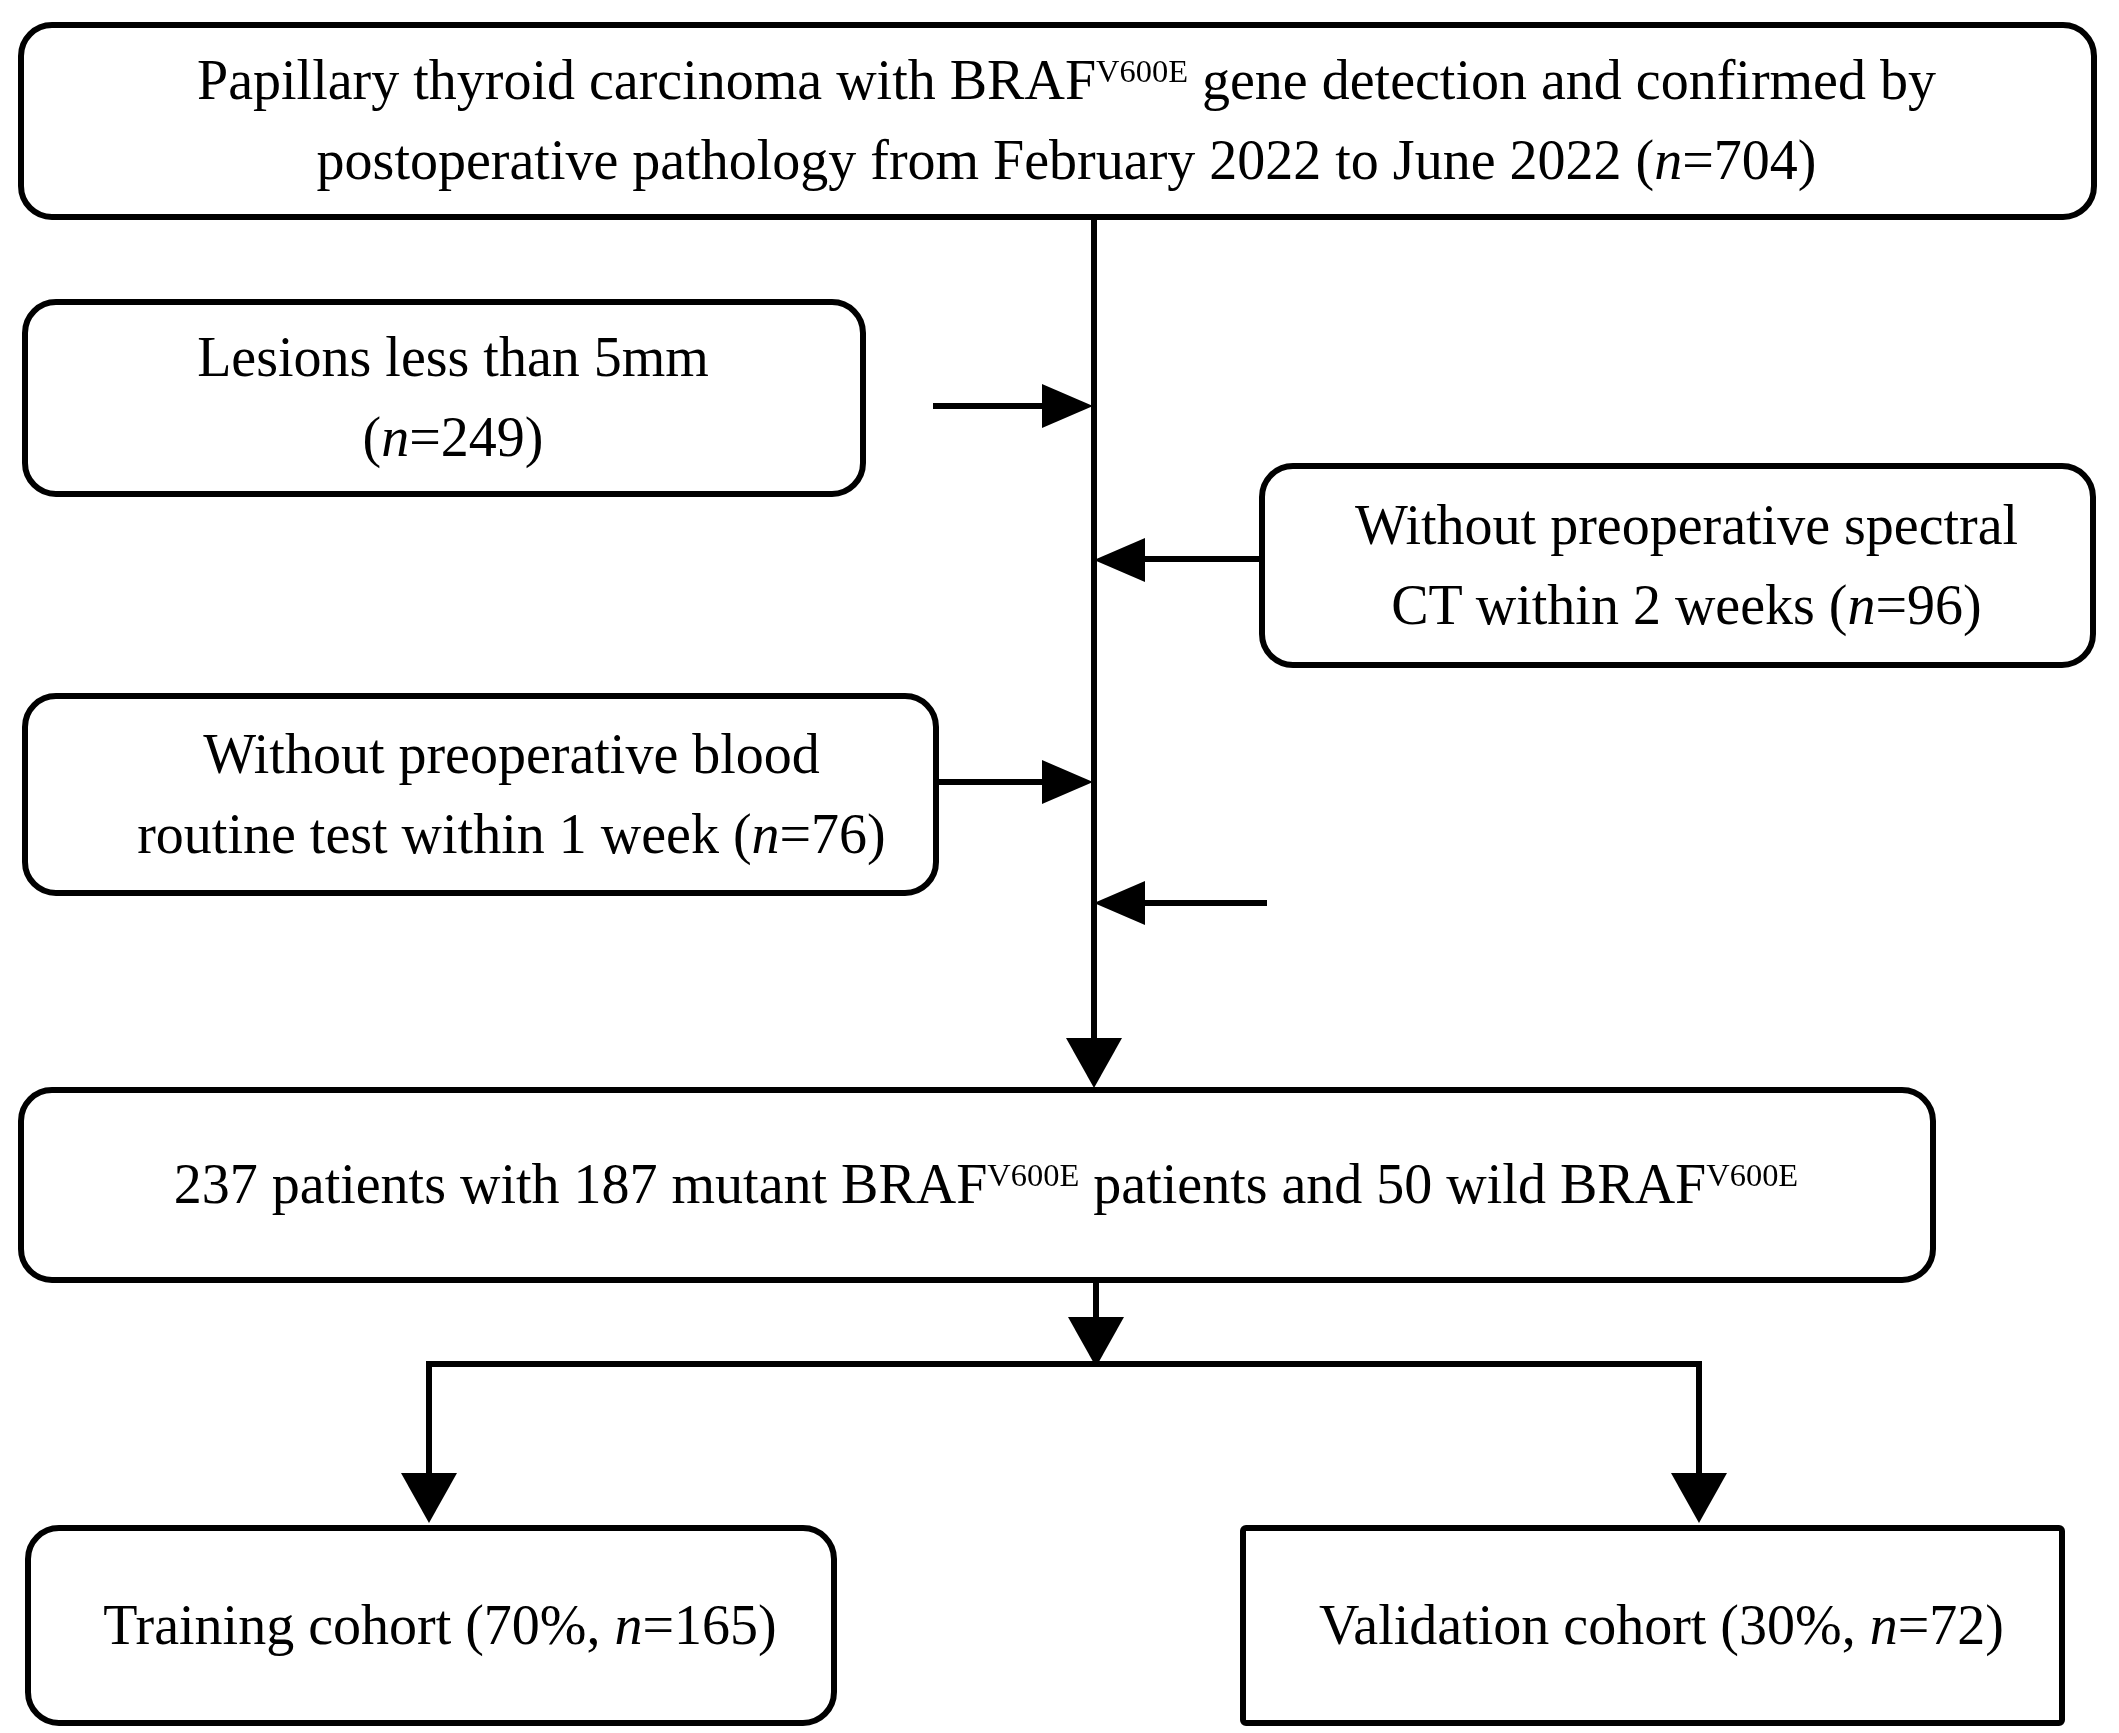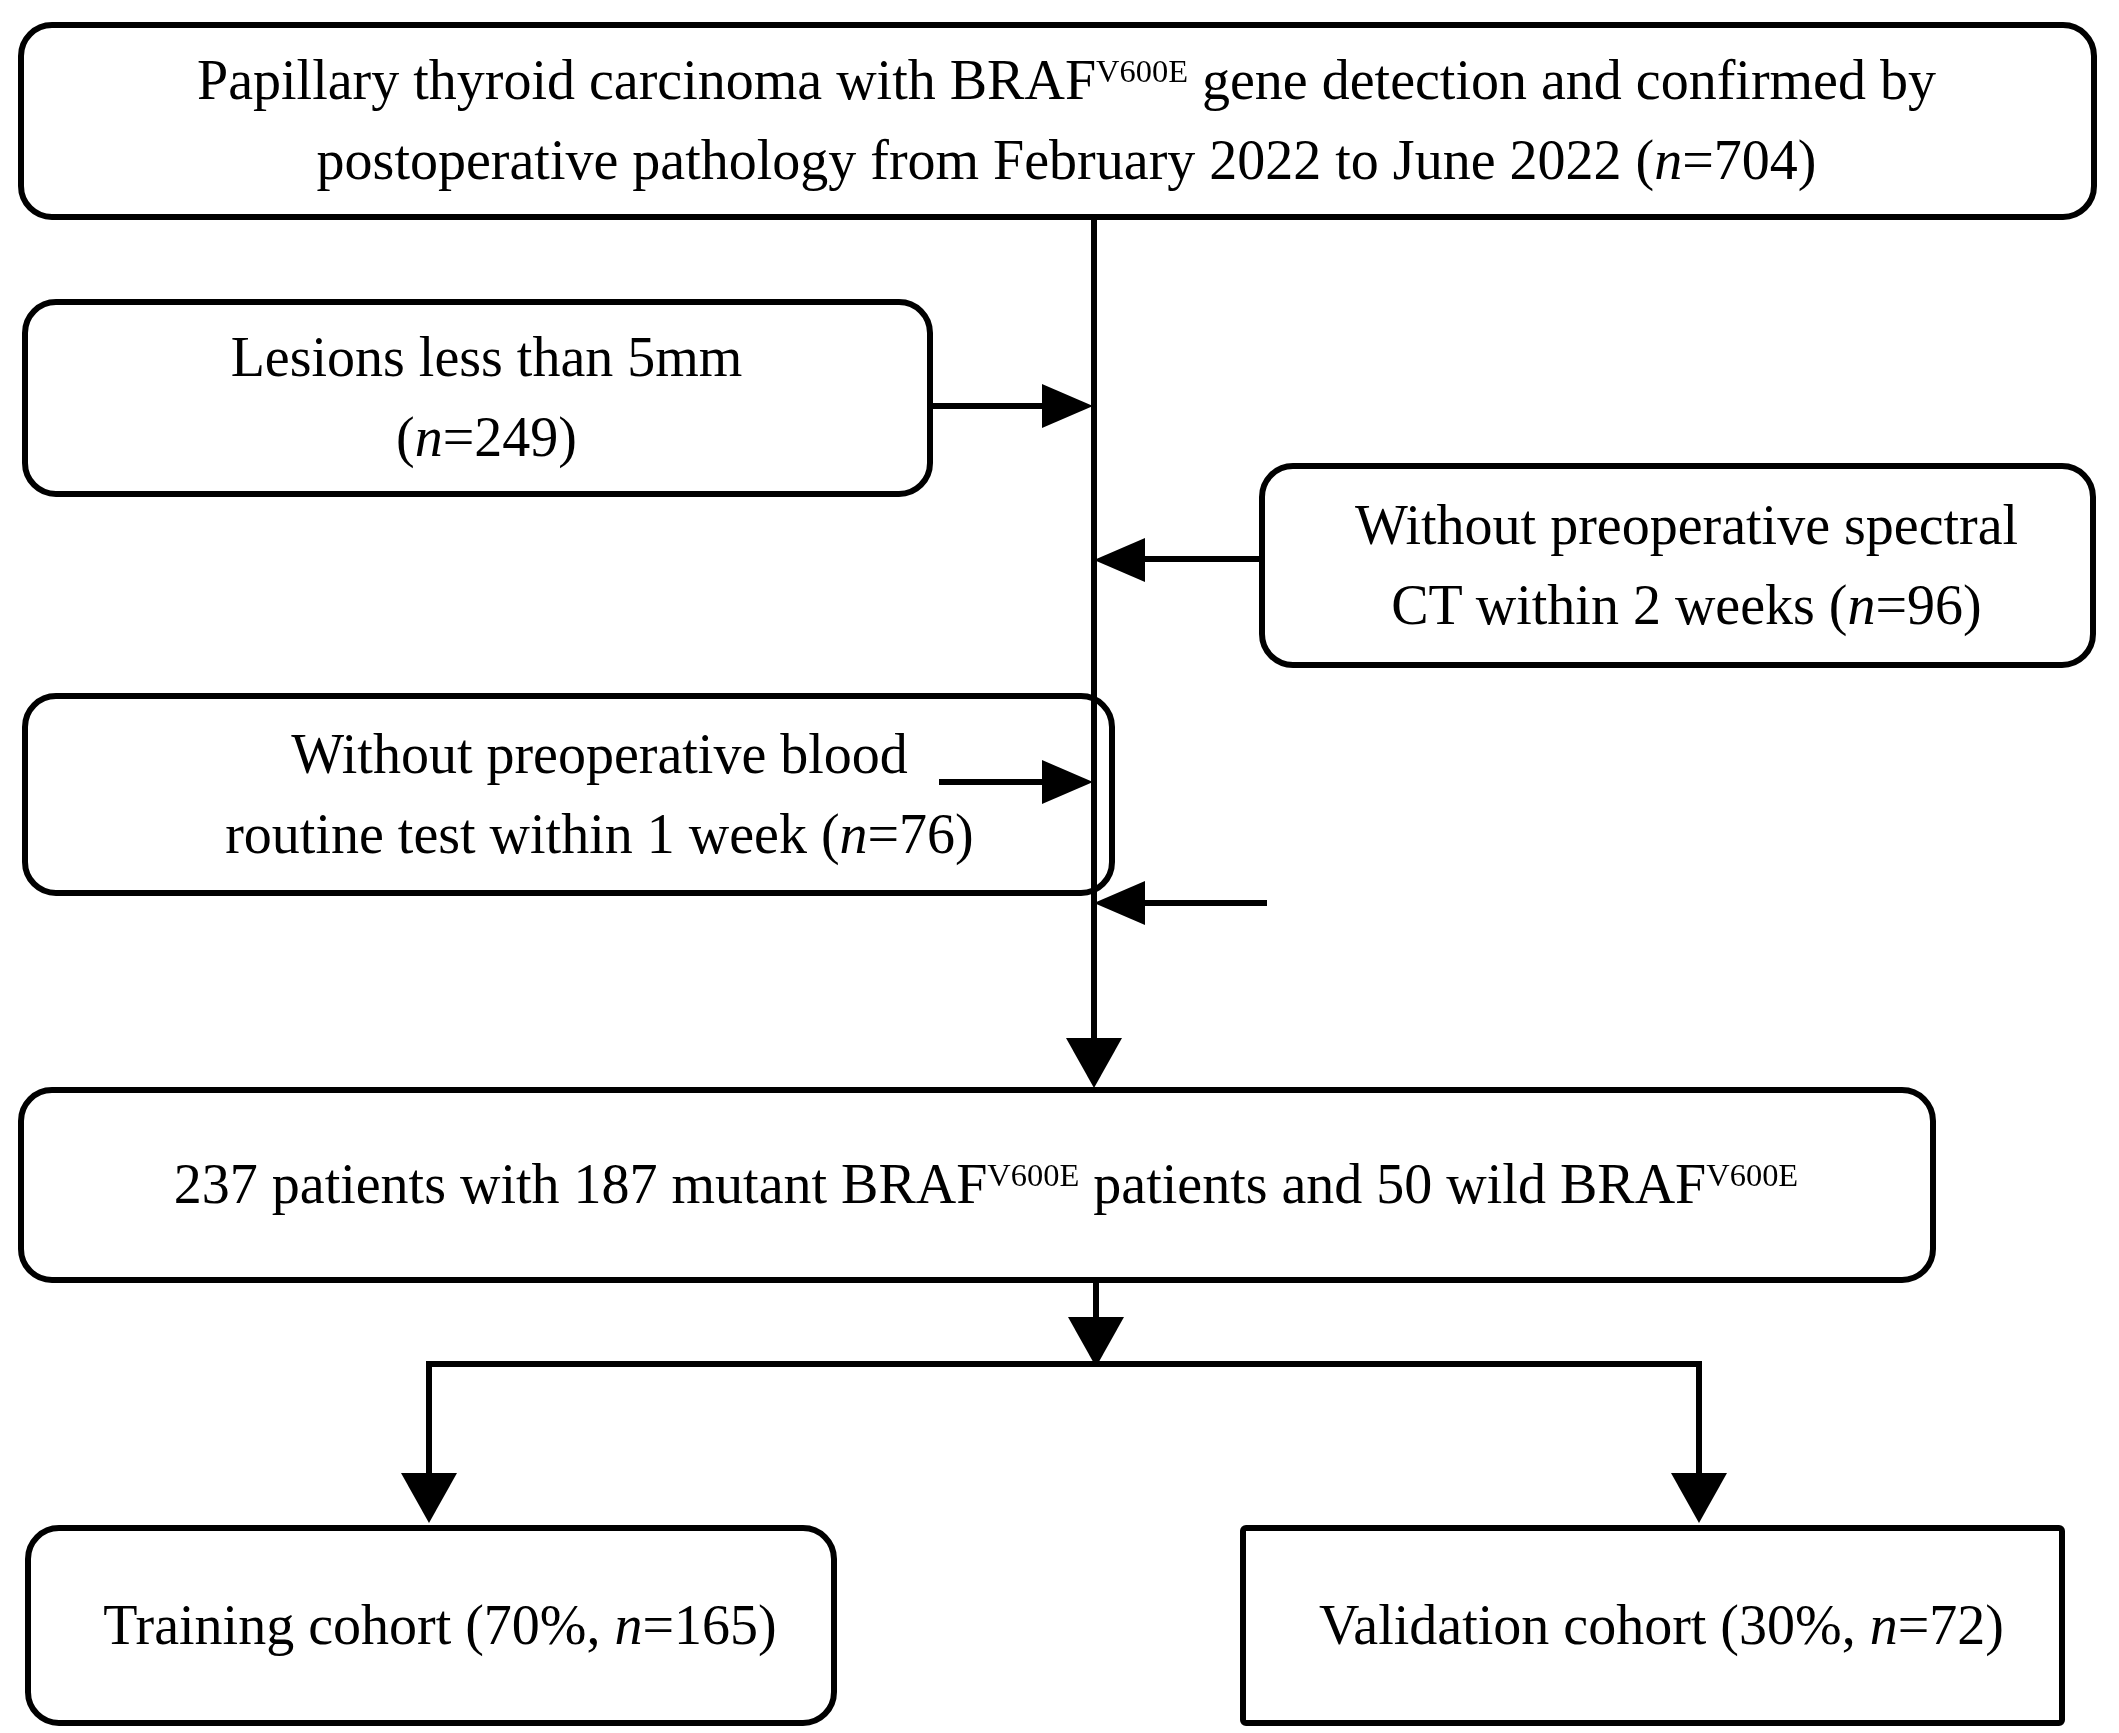--- a/index.html
+++ b/index.html
@@ -57,35 +57,35 @@
 
 <div class="canvas">
 
   <div class="box" style="left:18px; top:22px; width:2079px; height:198px;">
     <div class="box-text">
         <div class="line"><span>Papillary thyroid carcinoma with BRAF</span><sup>V600E</sup><span> gene detection and confirmed by</span></div>
         <div class="line"><span>postoperative pathology from February 2022 to June 2022 (</span><span class="it">n</span><span>=704)</span></div>
       </div>
   </div>
 
-  <div class="box" style="left:22px; top:299px; width:911px; height:198px;">
+  <div class="box" style="left:22px; top:299px; width:844px; height:198px;">
     <div class="box-text">
         <div class="line"><span>Lesions less than 5mm</span></div>
         <div class="line"><span>(</span><span class="it">n</span><span>=249)</span></div>
       </div>
   </div>
 
   <div class="box" style="left:1259px; top:463px; width:837px; height:205px;">
     <div class="box-text">
         <div class="line"><span>Without preoperative spectral</span></div>
         <div class="line"><span>CT within 2 weeks (</span><span class="it">n</span><span>=96)</span></div>
       </div>
   </div>
 
-  <div class="box" style="left:22px; top:693px; width:1093px; height:203px;padding-left:44px;">
+  <div class="box" style="left:22px; top:693px; width:917px; height:203px;padding-left:44px;">
     <div class="box-text">
         <div class="line"><span>Without preoperative blood</span></div>
         <div class="line"><span>routine test within 1 week (</span><span class="it">n</span><span>=76)</span></div>
       </div>
   </div>
 
 
   <div class="box" style="left:18px; top:1087px; width:1918px; height:196px;">
     <div class="box-text">
         <div class="line"><span>237 patients with 187 mutant BRAF</span><sup>V600E</sup><span> patients and 50 wild BRAF</span><sup>V600E</sup></div>

